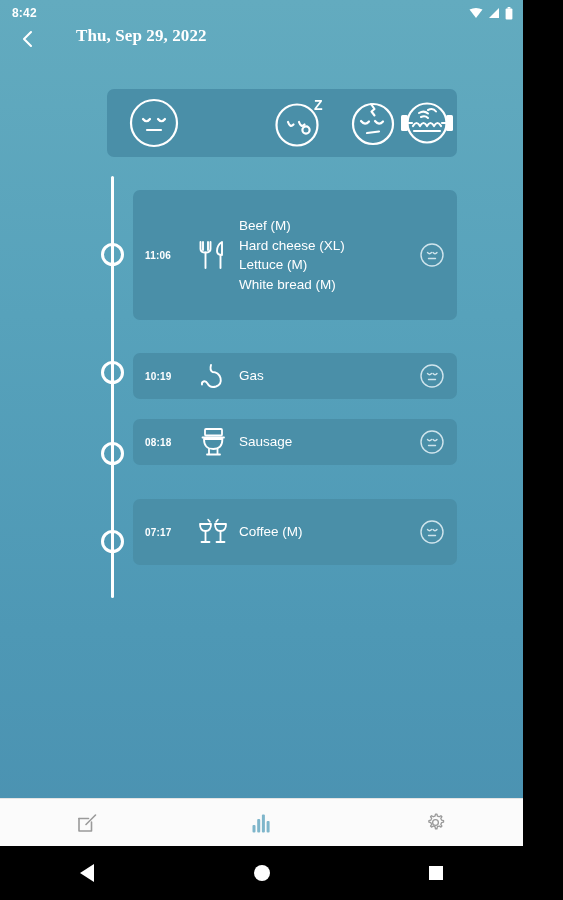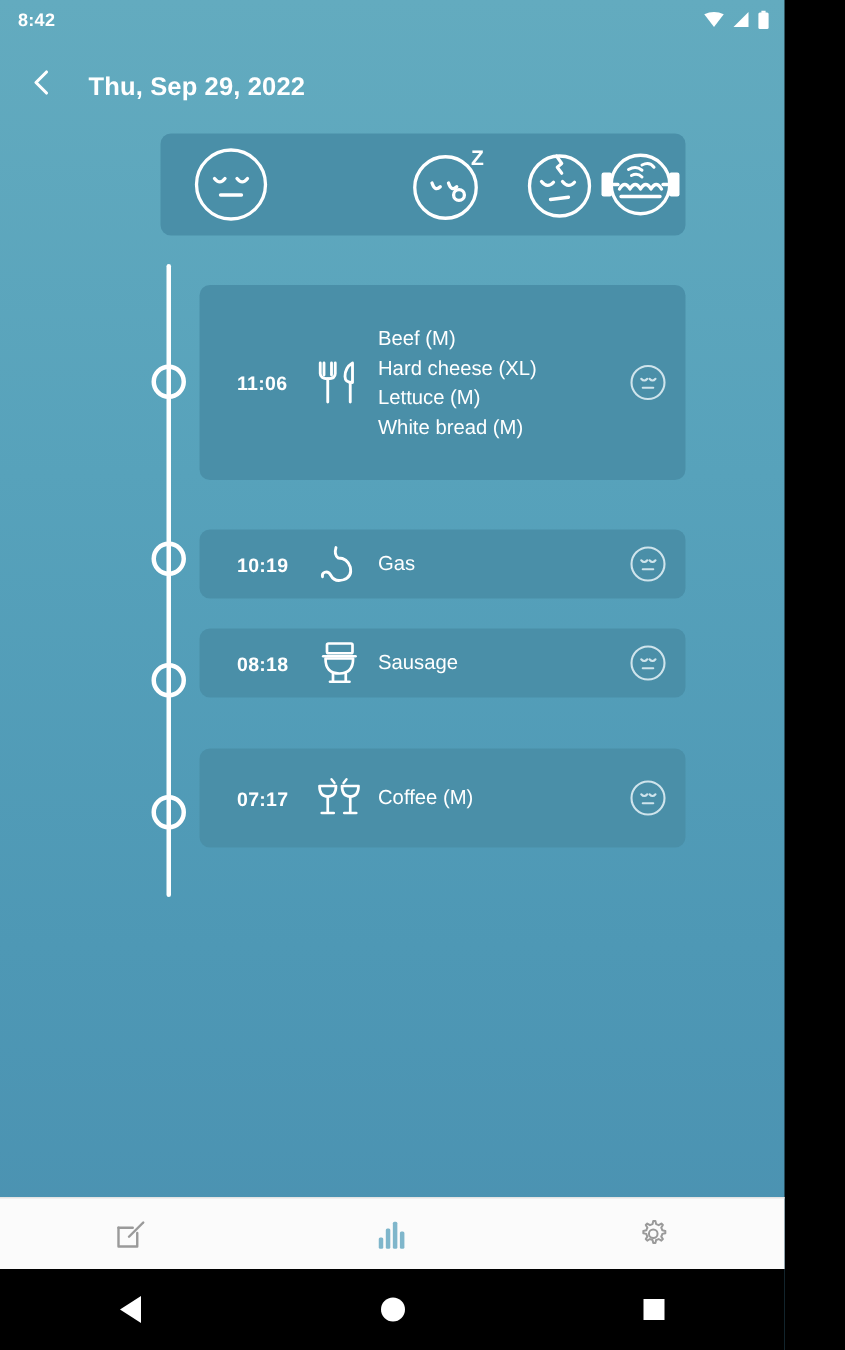--- a/index.html
+++ b/index.html
@@ -23,22 +23,22 @@
     padding:0 10px 0 12px;
     color:#ffffff;
     font-size:12px; font-weight:bold;
     letter-spacing:.2px;
   }
   .sb-right { display:flex; align-items:center; gap:5px; }
 
   
   .appbar {
     height:42px; flex:0 0 42px;
-    display:flex; align-items:flex-end;
-    padding-left:14px; gap:19px;
+    display:flex; align-items:flex-start;
+    padding-left:14px; gap:36px;font-family:Liberation Serif, serif;
   }
   .backbtn {
     width:26px; height:26px;
     display:flex; align-items:center; justify-content:center;
     cursor:pointer;
   }
   .title {
     color:#ffffff;
     font-size:17px;
     font-weight:bold;
@@ -88,26 +88,25 @@
     left:133px;
     width:324px;
     background:#4a8fa8;
     border-radius:7px;
     display:flex; align-items:center;
     padding:0 10px 0 12px;
     cursor:pointer;
   }
   .card-time {
     color:#ffffff;
-    font-size:13px;
+    font-size:10px;
     font-weight:bold;
     width:48px;
     flex:0 0 48px;
     letter-spacing:.2px;
-    margin-left:13px;
   }
   .card-type-icon {
     flex:0 0 40px;
     display:flex; align-items:center; justify-content:center;
   }
   .card-items {
     flex:1 1 auto;
     padding-left:6px;
     display:flex; flex-direction:column;
     justify-content:flex-end;

